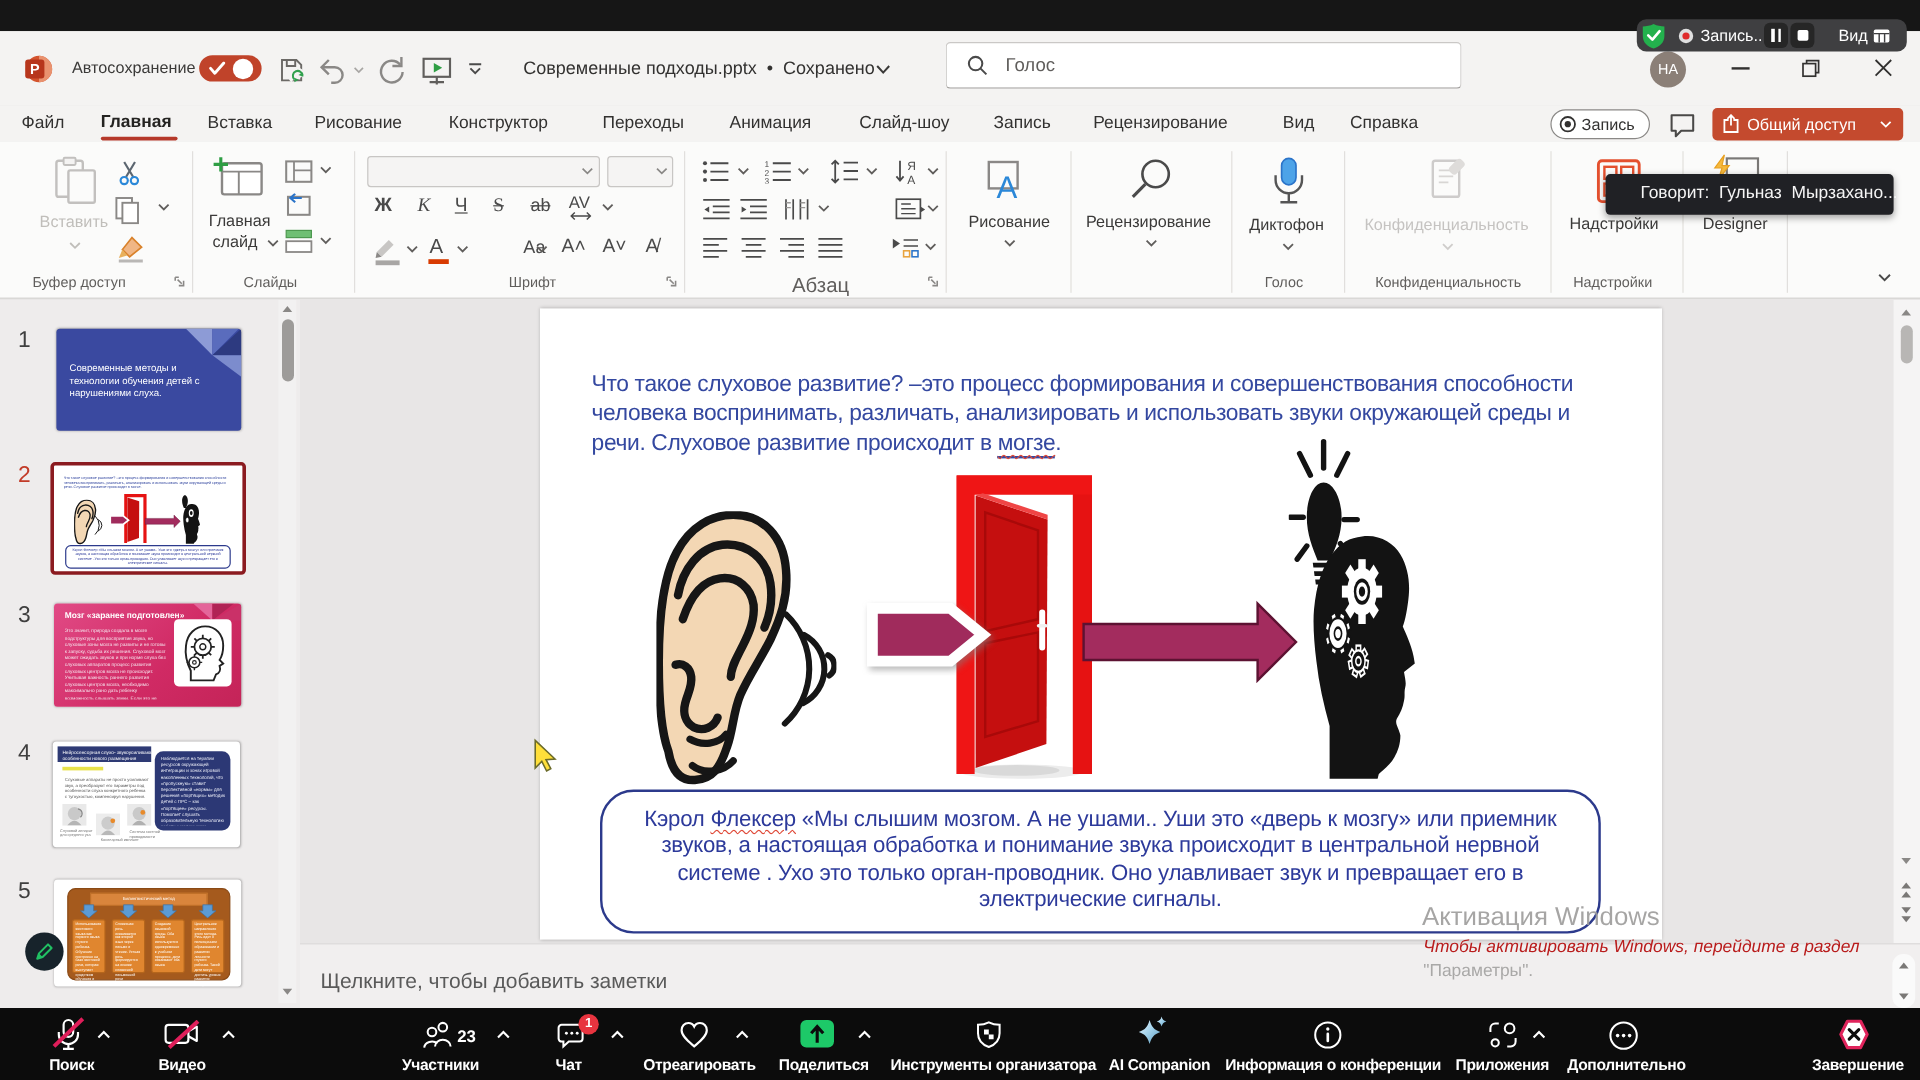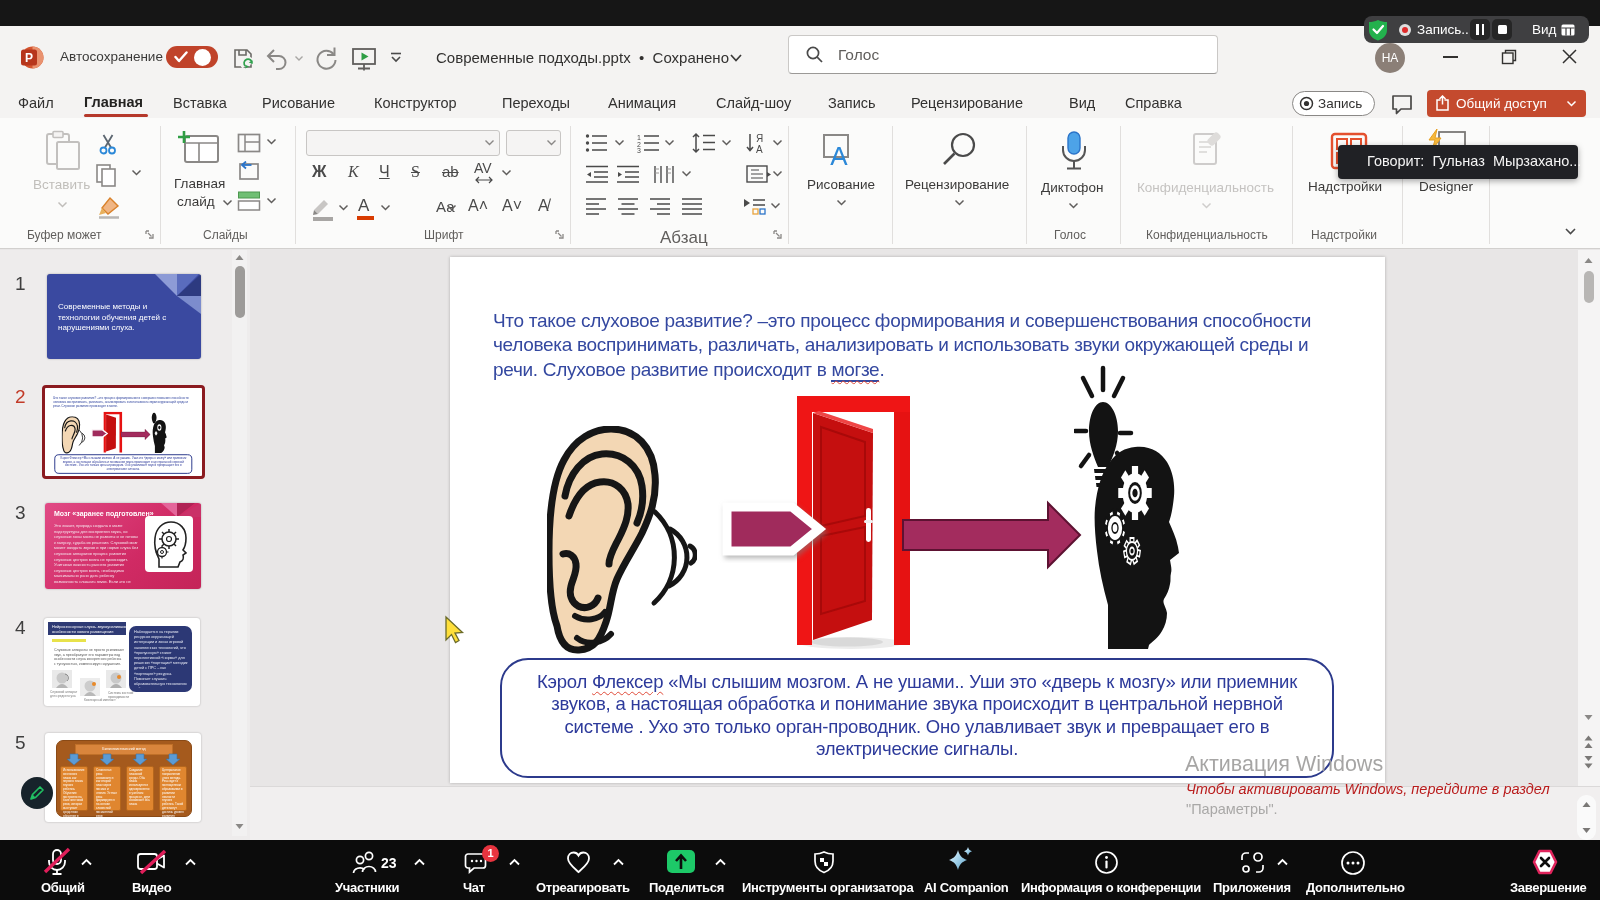--- a/index.html
+++ b/index.html
@@ -172,21 +172,21 @@
  <rect x="7" y="6" width="13" height="17" fill="#fff" stroke="#8a8886" stroke-width="1.6"></rect>
 </svg>
 <svg class="abs" style="left:131px;top:169px;" width="11" height="8" viewBox="0 0 11 8">
         <path d="M1.5 1.5 L5.5 5.5 L9.5 1.5" stroke="#605e5c" stroke-width="1.5" fill="none"></path>
       </svg>
 <svg class="abs" style="left:96px;top:195px;" width="26" height="26" viewBox="0 0 26 26">
  <path d="M14 3 L22 11 L12 19 L6 13 Z" fill="#f0b685" stroke="#d9822b" stroke-width="1.4"></path>
  <path d="M6 13 L3 20 L10 18 Z" fill="#e8b05c"></path>
  <path d="M3 22.5 h20" stroke="#b9b7b5" stroke-width="2.5"></path>
 </svg>
-<div class="lbl" style="left:27px;top:228px;font-size:12px;color:#605e5c;">Буфер может</div>
+<div class="lbl" style="left:27px;top:228px;font-size:12px;color:#605e5c;">Буфер доступ</div>
 <svg class="abs" style="left:144px;top:229px;" width="11" height="11" viewBox="0 0 11 11">
         <path d="M2 2 h3 M2 2 v3 M9 5 v4 h-4" stroke="#8a8886" stroke-width="1.3" fill="none"></path>
         <path d="M4 4 l3.5 3.5" stroke="#8a8886" stroke-width="1.3"></path>
       </svg>
 
 <svg class="abs" style="left:177px;top:130px;" width="44" height="40" viewBox="0 0 44 40">
  <rect x="8" y="6" width="33" height="26" rx="2" fill="#fff" stroke="#8a8886" stroke-width="2"></rect>
  <path d="M8 13 h33 M22 13 v19" stroke="#8a8886" stroke-width="1.6"></path>
  <path d="M7 1 v12 M1 7 h12" stroke="#2f9e44" stroke-width="2.6"></path>
 </svg>
@@ -693,20 +693,21 @@
         <path d="M1.5 2 L5.5 7 L9.5 2 Z" fill="#7a7876"></path>
         <path d="M1.5 9.5 L5.5 14.5 L9.5 9.5 Z" fill="#7a7876"></path>
       </svg>
 
 <div class="lbl" style="left:1185px;top:752px;font-size:21.5px;color:#9d9c9b;opacity:.9;z-index:40;">Активация Windows</div>
 <div class="lbl" style="left:1186px;top:781px;font-size:14.5px;color:#b91c1c;z-index:40;font-style:italic;">Чтобы активировать Windows, перейдите в раздел</div>
 <div class="lbl" style="left:1186px;top:801px;font-size:14.5px;color:#a9a8a7;z-index:40;">"Параметры".</div>
 </div>
 
 <div class="abs" style="left:250px;top:786px;width:1350px;height:54px;background:#f1efef;border-top:1px solid #dbd9d9;box-sizing:border-box;"></div>
+<div class="lbl" style="left:267px;top:807px;font-size:17.5px;color:#5a5a5a;">Щелкните, чтобы добавить заметки</div>
 
 <div class="abs" style="left:1577px;top:795px;width:19px;height:45px;background:#fafafa;border-radius:9px;"></div>
 <svg class="abs" style="left:1581px;top:800px;" width="11" height="9" viewBox="0 0 11 9">
       <path d="M1.5 7 L5.5 2 L9.5 7 Z" fill="#7a7876"></path>
     </svg>
 <svg class="abs" style="left:1581px;top:826px;" width="11" height="9" viewBox="0 0 11 9">
       <path d="M1.5 2 L5.5 7 L9.5 2 Z" fill="#7a7876"></path>
     </svg>
 
 <div class="abs" style="left:0;top:840px;width:1600px;height:60px;background:#0c0c0c;"></div>
@@ -714,21 +715,21 @@
 
 <svg class="abs" style="left:42px;top:847px;" width="30" height="30" viewBox="0 0 30 30">
   <rect x="11" y="3" width="8" height="14" rx="4" fill="none" stroke="#fff" stroke-width="1.8"></rect>
   <path d="M7 13 v2 a8 8 0 0 0 16 0 v-2" fill="none" stroke="#fff" stroke-width="1.8"></path>
   <path d="M15 23 v3.5 M10.5 27 h9" stroke="#fff" stroke-width="1.8"></path>
   <line x1="3" y1="25" x2="27" y2="2" stroke="#e01e5a" stroke-width="3.4"></line>
 </svg>
 <svg class="abs" style="left:80px;top:858px;" width="13" height="9" viewBox="0 0 13 9">
         <path d="M2 6.5 L6.5 2 L11 6.5" stroke="#fff" stroke-width="1.8" fill="none"></path>
       </svg>
-<div class="lbl" style="left:41px;top:880px;font-size:13px;letter-spacing:-0.3px;color:#fff;">Общий</div>
+<div class="lbl" style="left:41px;top:880px;font-size:13px;letter-spacing:-0.3px;color:#fff;">Поиск</div>
 
 <svg class="abs" style="left:136px;top:850px;" width="34" height="25" viewBox="0 0 34 25">
   <rect x="2" y="4" width="19" height="15" rx="2.5" fill="none" stroke="#fff" stroke-width="1.8"></rect>
   <path d="M21 9.5 L28 5.5 V17.5 L21 13.5" fill="none" stroke="#fff" stroke-width="1.8" stroke-linejoin="round"></path>
   <line x1="5" y1="23" x2="29" y2="1" stroke="#e01e5a" stroke-width="3.4"></line>
 </svg>
 <svg class="abs" style="left:184px;top:858px;" width="13" height="9" viewBox="0 0 13 9">
         <path d="M2 6.5 L6.5 2 L11 6.5" stroke="#fff" stroke-width="1.8" fill="none"></path>
       </svg>
 <div class="lbl" style="left:132px;top:880px;font-size:13px;letter-spacing:-0.3px;color:#fff;">Видео</div>

